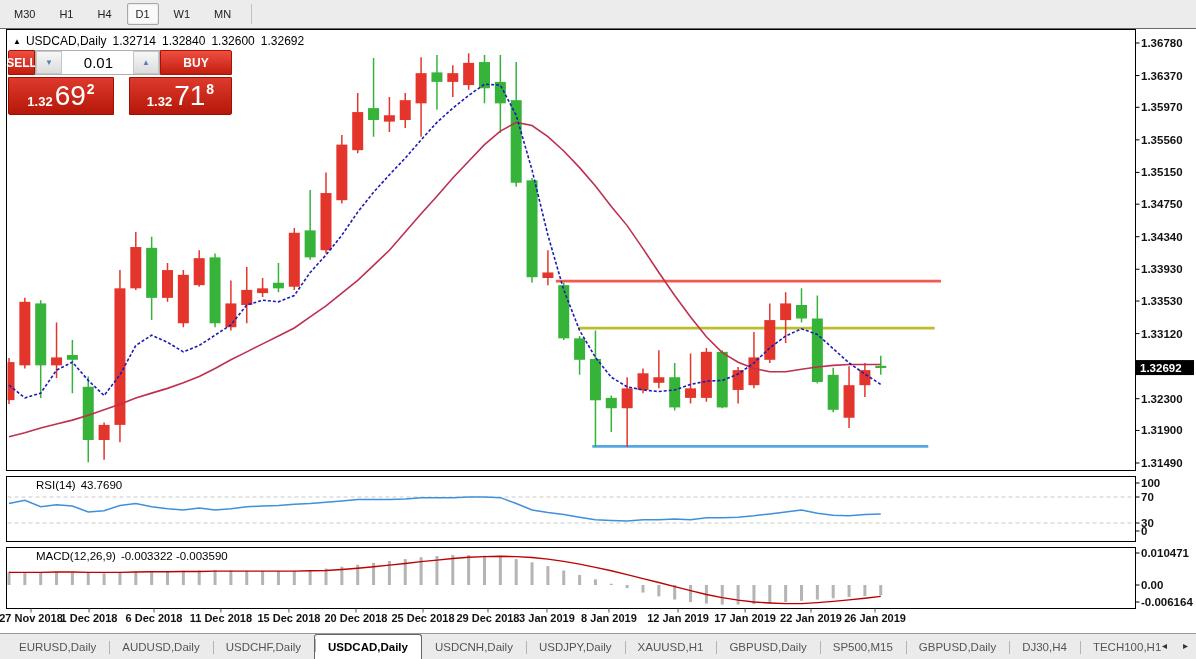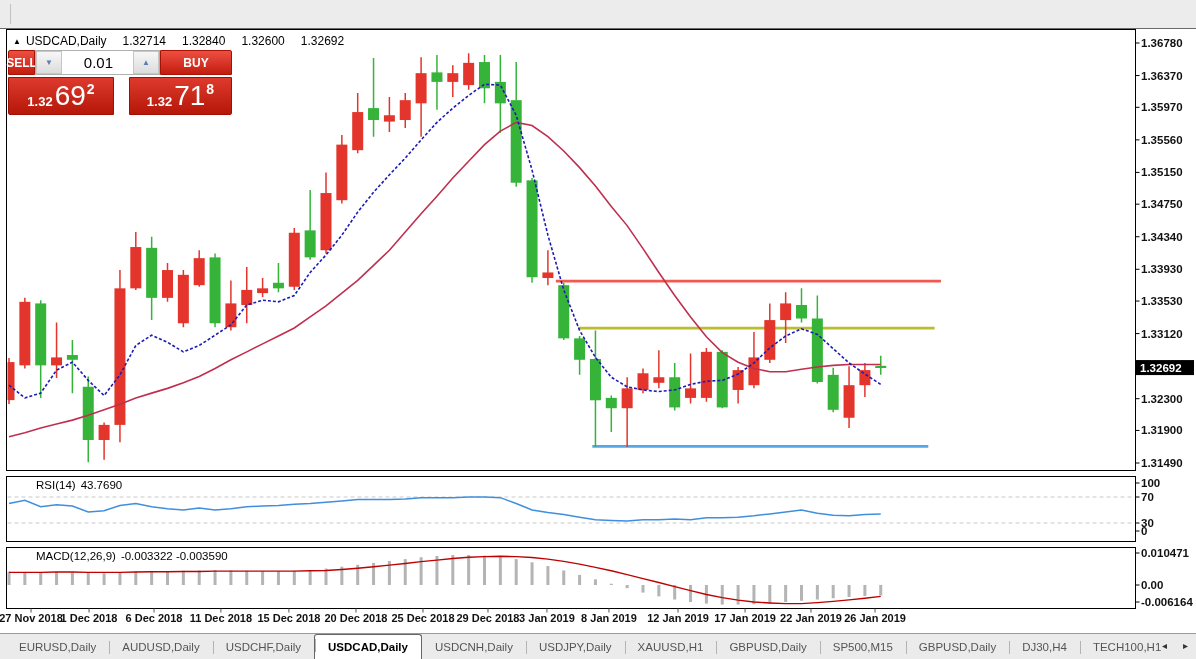--- a/index.html
+++ b/index.html
@@ -13,21 +13,21 @@
   .tf-btn { font-size:11px; color:#222; padding:4px 8px; margin:0 3px;
     border:1px solid transparent; border-radius:2px; cursor:default; }
   .tf-btn.active { background:#fafafa; border:1px solid #a8a8a8;
     box-shadow:inset 0 0 2px #ccc; }
   .tf-sep { width:1px; height:20px; background:#c2c2c2; margin-left:8px; }
 
   
   .chart-header { position:absolute; left:13px; top:34px; z-index:5;
     font-size:12px; color:#000; white-space:nowrap; }
   .chart-header .tri { font-size:8px; margin-right:5px; position:relative; top:-1px; }
-  .chart-header span.num { margin-left:16px; }
+  .chart-header span.num { margin-left:6px; }
 
   
   .trade-panel { position:absolute; left:8px; top:50px; width:224px; z-index:5; }
   .tp-row1 { display:flex; height:25px; }
   .tp-btn { background:linear-gradient(#ee4f41,#c21d0f); color:#fff; font-size:12px;
     font-weight:600; display:flex; align-items:center; justify-content:center;
     border:1px solid #a81205; }
   .tp-sell { width:27px; border-radius:2px 0 0 0; }
   .tp-buy  { width:72px; border-radius:0 2px 0 0; }
   .stepper { flex:1; display:flex; border:1px solid #b0b0b0; background:#fff; }
@@ -73,20 +73,28 @@
   .tab.active + .tab::before { display:none; }
   .tab-arrows { position:absolute; right:8px; top:6px; display:flex; gap:16px;
     font-size:10px; color:#333; }
 </style>
 </head>
 <body>
 
 <div id="app">
 
   <div class="toolbar">
+    <div id="tf-buttons" style="display:flex;align-items:center;">
+        <div class="tf-btn">M30</div>
+        <div class="tf-btn">H1</div>
+        <div class="tf-btn">H4</div>
+        <div class="tf-btn active">D1</div>
+        <div class="tf-btn">W1</div>
+        <div class="tf-btn">MN</div>
+      </div>
     <div class="tf-sep"></div>
   </div>
 
   <svg id="chart-svg" width="1196" height="633">
       <line x1="0" y1="28.5" x2="1196" y2="28.5" stroke="#6a6a6a" stroke-width="1"></line>
       <rect x="6.5" y="29.5" width="1129" height="441" fill="#fff" stroke="#000000"></rect>
       <defs>
         <clipPath id="clipMain">
           <rect x="7.5" y="30.5" width="1127" height="439"></rect>
         </clipPath>

